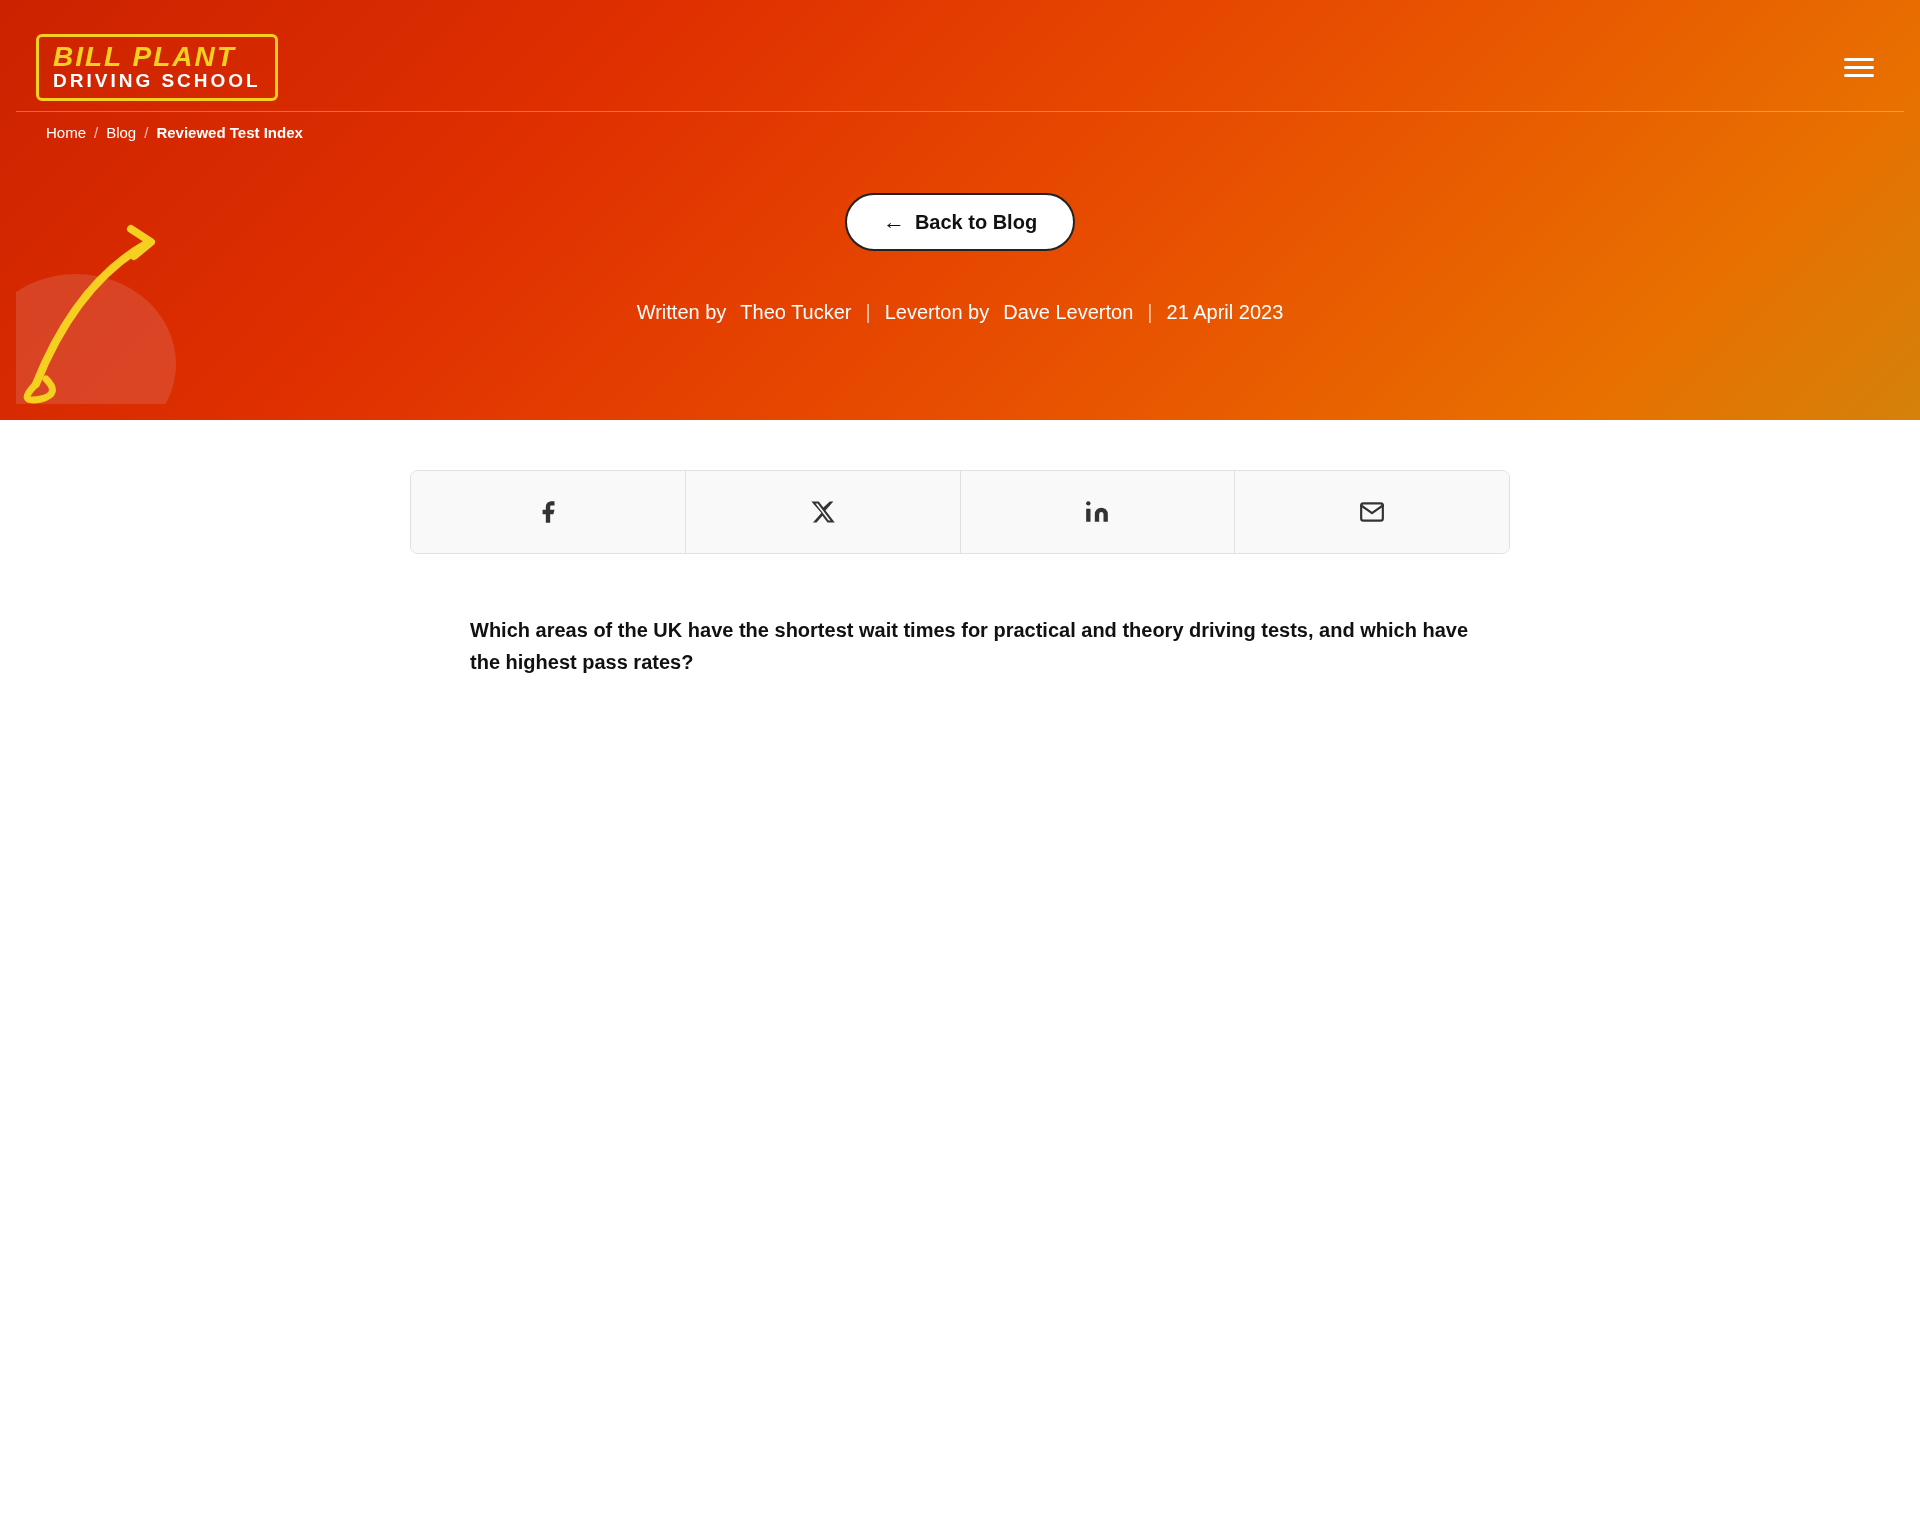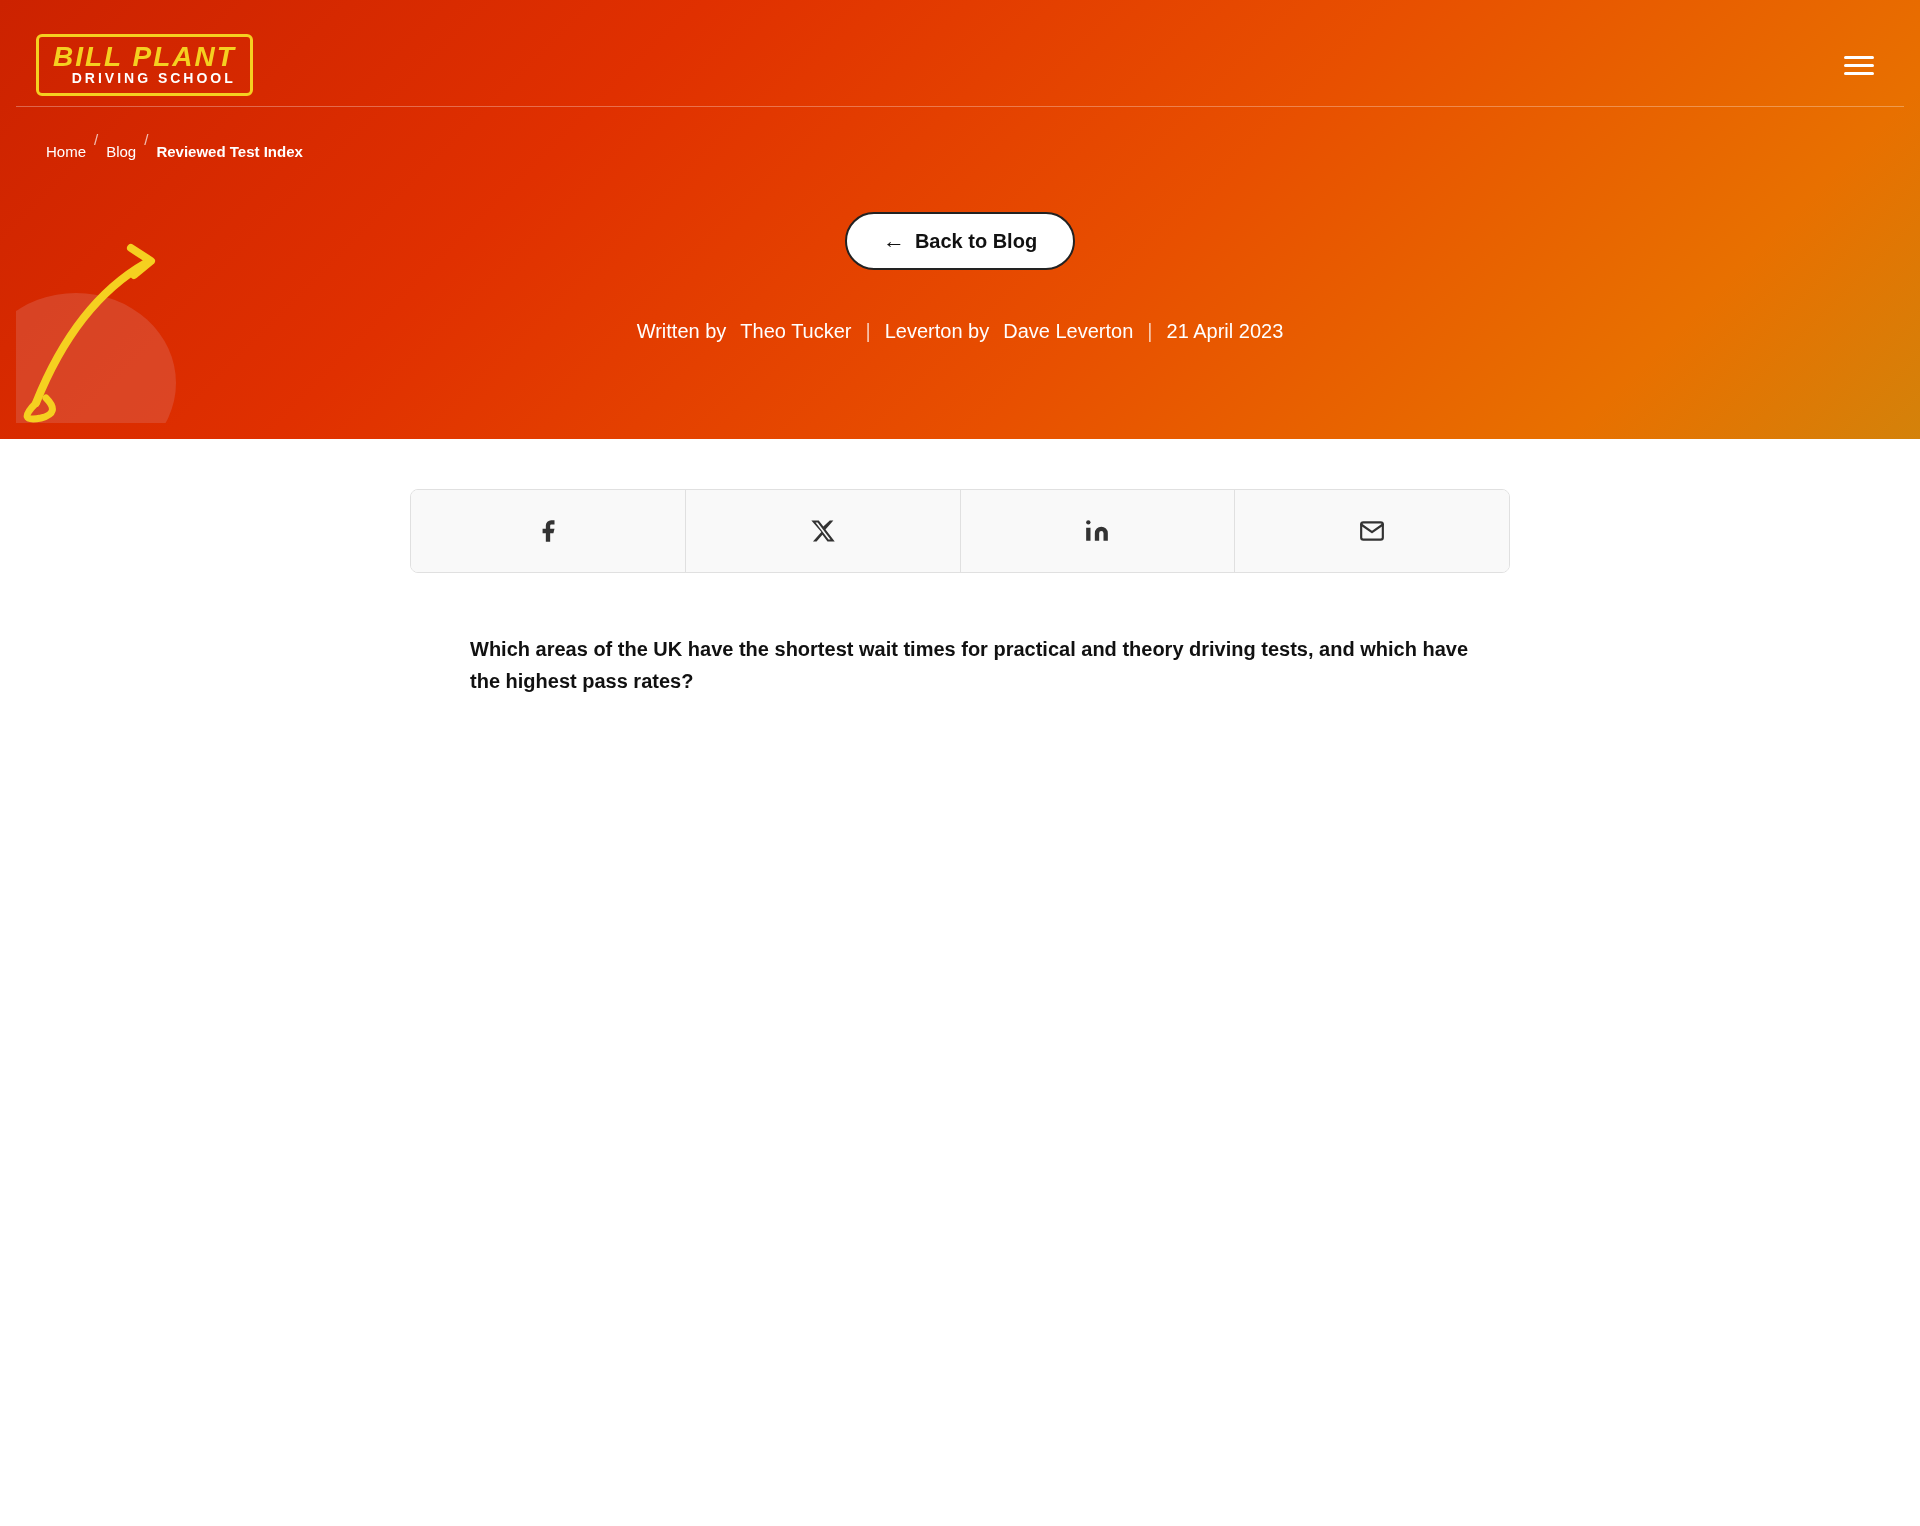--- a/index.html
+++ b/index.html
@@ -33,21 +33,21 @@
       font-size: 28px;
       font-weight: 900;
       color: #f5d020;
       letter-spacing: 2px;
       display: block;
       text-transform: uppercase;
       font-style: italic;
     }
 
     .logo-line2 {
-      font-size: 14px;
+      font-size: 19px;
       font-weight: 900;
       color: #fff;
       letter-spacing: 3px;
       display: block;
       text-transform: uppercase;
       text-align: right;
     }
 
     
     .hamburger {
@@ -69,21 +69,20 @@
       border-top: 1px solid rgba(255,255,255,0.3);
       padding: 12px 30px;
       display: flex;
       align-items: center;
       gap: 8px;
     }
     .breadcrumb-item {
       color: #fff;
       font-size: 15px;
       text-decoration: none;
-      margin-top: 24px;
     }
     .breadcrumb-separator {
       color: rgba(255,255,255,0.7);
       font-size: 15px;
     }
     .breadcrumb-item.active {
       font-weight: 600;
     }
 
     

